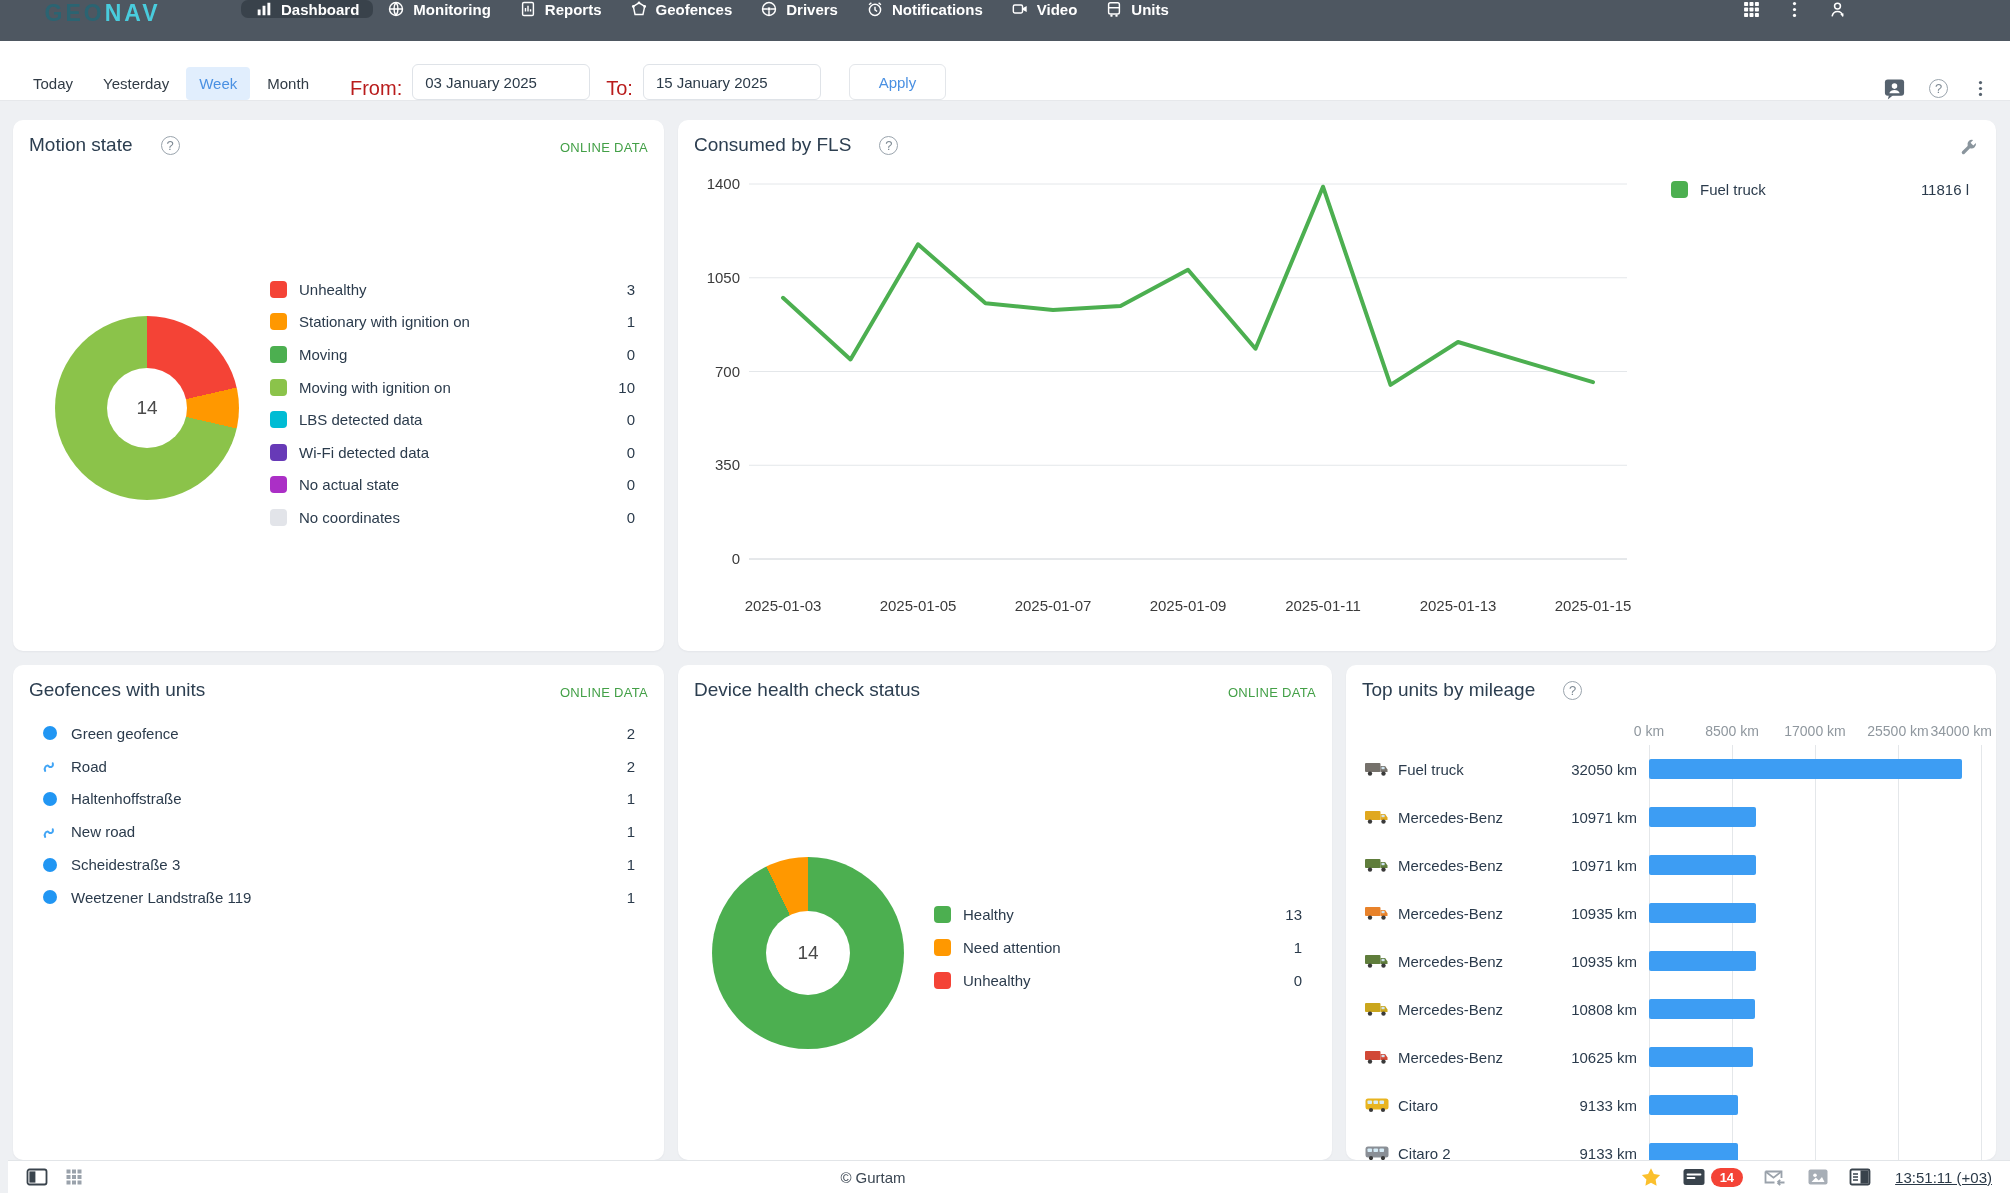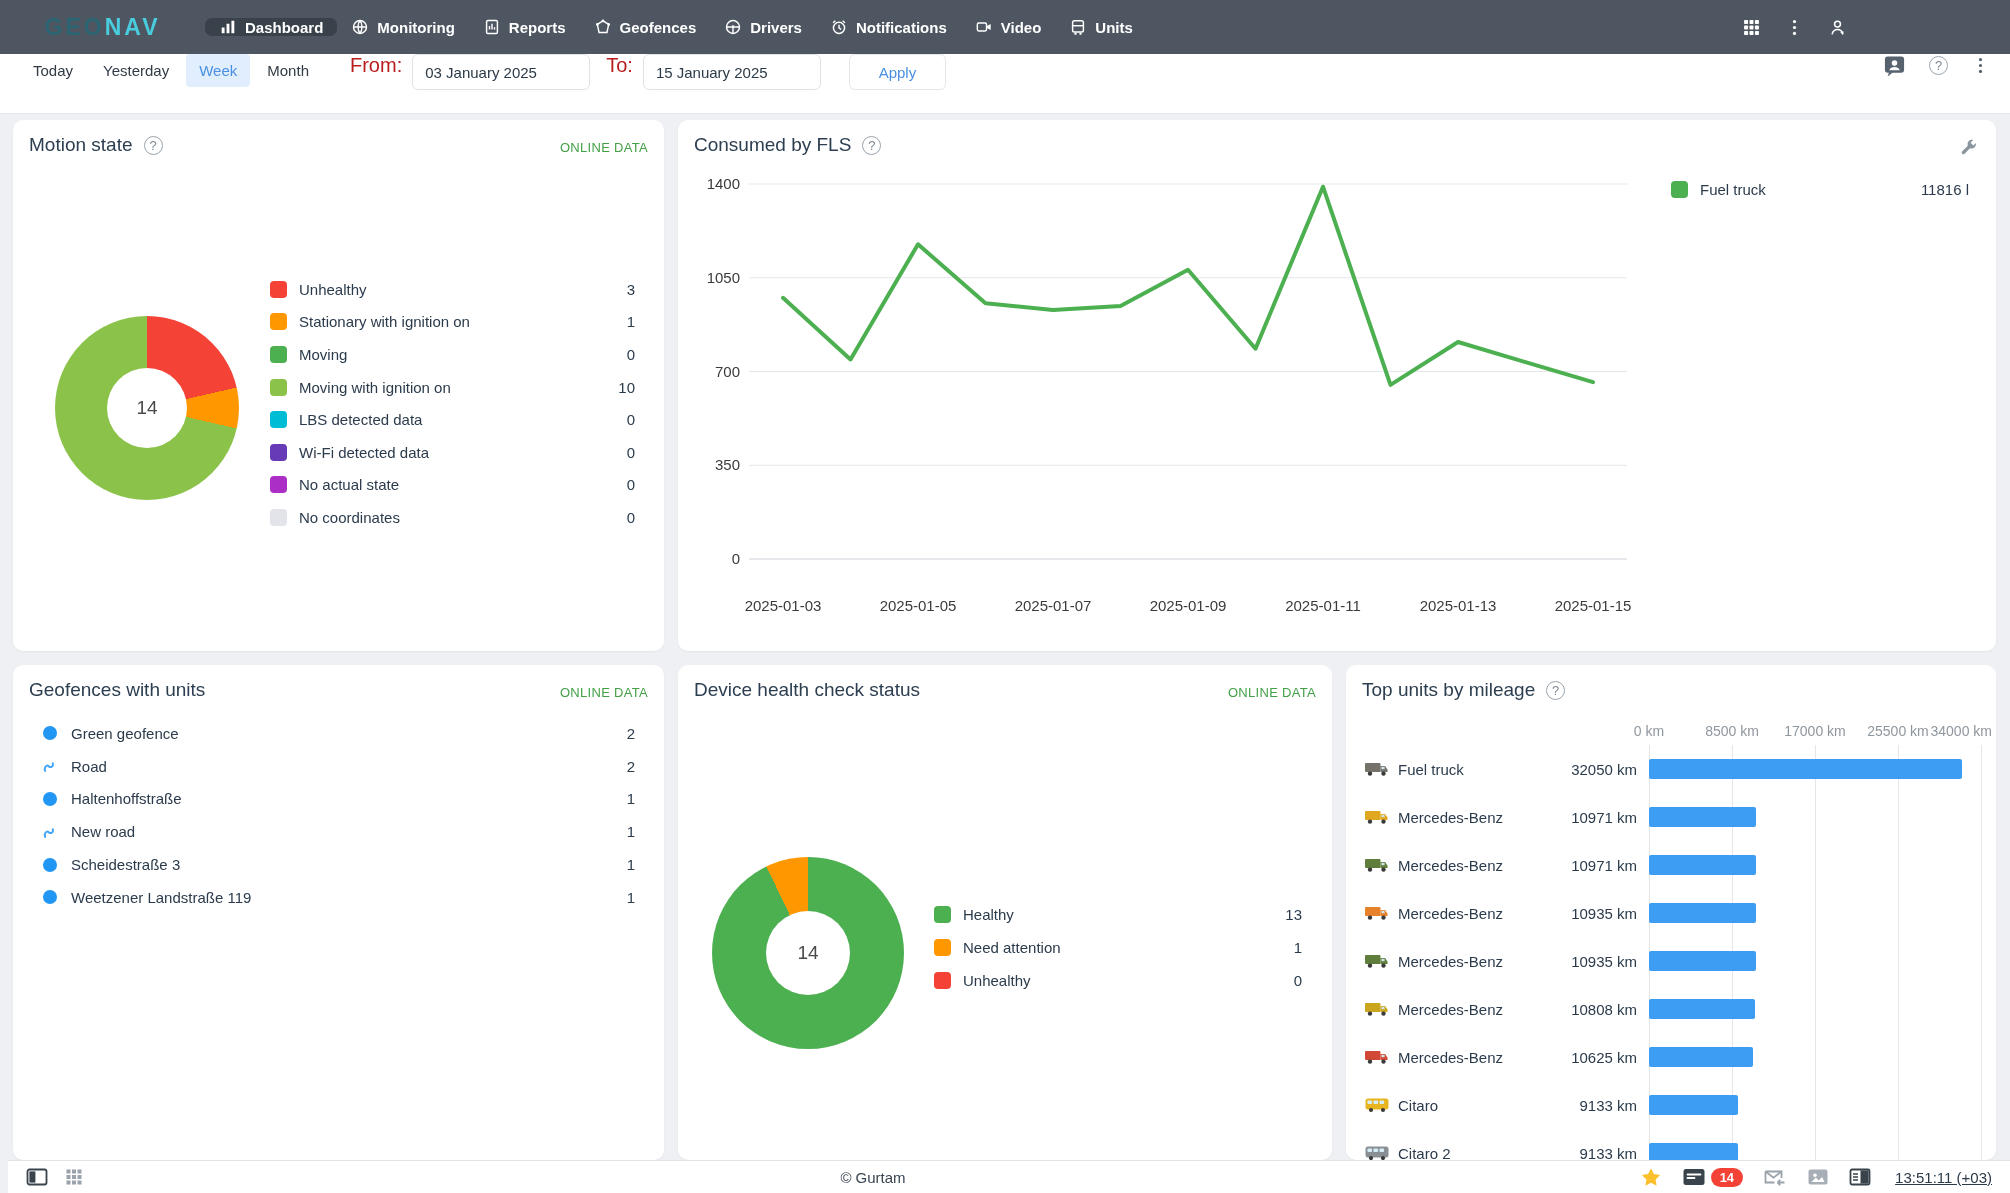--- a/index.html
+++ b/index.html
@@ -3,36 +3,36 @@
 <meta charset="utf-8">
 <style>
   html,body{margin:0;padding:0;}
   html{background:#eef0f3;}
   body{
     width:2010px;height:1193px;position:relative;overflow:hidden;
     background:#eef0f3;font-family:"Liberation Sans","DejaVu Sans",sans-serif;
     -webkit-font-smoothing:antialiased;
   }
   
-  .topnav{height:54px;background:#4e5761;display:flex;align-items:center;color:#fff;}
+  .topnav{height:41px;background:#4e5761;display:flex;align-items:flex-start;color:#fff;gap:36px;}
   .brand{width:205px;display:flex;align-items:center;justify-content:center;
     font-size:23px;font-weight:bold;letter-spacing:3px;user-select:none;}
   .brand .geo{color:#2b6472;}
   .brand .navp{color:#49ccdd;}
   .nav-items{display:flex;align-items:stretch;}
   .nav-item{display:flex;align-items:center;gap:8px;padding:0 14px;font-size:15px;
     font-weight:600;cursor:pointer;white-space:nowrap;}
   .nav-item.active{background:#39424b;border-radius:7px;}
   .nav-item .icon{width:18px;height:18px;color:#fff;}
   .icon svg{display:block;width:100%;height:100%;}
   .nav-right{margin-left:auto;display:flex;align-items:center;gap:24px;padding-right:163px;}
   .nav-right .icon{width:19px;height:19px;color:#fff;cursor:pointer;}
   
   .filterbar{height:59px;background:#fff;border-bottom:1px solid #e6e8eb;
-    display:flex;align-items:flex-start;padding:0 20px;position:relative;}
+    display:flex;align-items:flex-end;padding:0 20px;position:relative;}
   .preset{font-size:15px;color:#323c46;padding:8px 13px;border:none;background:none;
     border-radius:4px;cursor:pointer;font-family:inherit;}
   .preset.selected{background:#e1eefd;color:#4a90e2;}
   .flabel{font-size:20px;color:#b91c1c;margin:0 10px 0 28px;}
   .finput{width:178px;height:36px;border:1px solid #dfe3e8;border-radius:6px;
     padding:0 12px;font-size:15px;color:#2b3a48;font-family:inherit;box-sizing:border-box;background:#fff;}
   .apply-btn{margin-left:28px;width:97px;height:36px;border:1px solid #e3e6ea;border-radius:6px;
     background:#fff;color:#4a90e2;font-size:15px;cursor:pointer;font-family:inherit;}
   .filter-right{margin-left:auto;display:flex;align-items:center;gap:23px;}
   .filter-right .icon{width:23px;height:23px;color:#56626e;cursor:pointer;}
@@ -43,21 +43,21 @@
   .main{position:absolute;top:120px;left:13px;width:1984px;display:grid;
     grid-template-columns:651px 654px 650px;grid-template-rows:531px 495px;gap:14px;z-index:0;}
   .panel{background:#fff;border-radius:10px;position:relative;overflow:hidden;
     box-shadow:0 1px 2px rgba(30,40,50,.05);}
   #panel-motion{grid-column:1;grid-row:1;}
   #panel-fls{grid-column:2/4;grid-row:1;}
   #panel-geofences{grid-column:1;grid-row:2;padding-left:12px;}
   #panel-health{grid-column:2;grid-row:2;}
   #panel-mileage{grid-column:3;grid-row:2;}
   .panel-title{position:absolute;top:14px;left:16px;font-size:19px;color:#2c3e50;
-    display:flex;align-items:center;gap:11px;font-weight:500;}
+    display:flex;align-items:center;gap:28px;font-weight:500;}
   .online{position:absolute;top:20px;right:16px;font-size:13px;color:#43a047;letter-spacing:.3px;}
   .wrench{position:absolute;top:18px;right:18px;width:19px;height:19px;color:#8a959d;cursor:pointer;}
   
   .donut{position:absolute;border-radius:50%;display:flex;align-items:center;justify-content:center;}
   .donut .hole{background:#fff;border-radius:50%;display:flex;align-items:center;
     justify-content:center;font-size:19px;color:#4a4a4a;}
   #motion-donut{left:42px;top:196px;width:184px;height:184px;}
   #motion-donut .hole{width:80px;height:80px;}
   #health-donut{left:34px;top:192px;width:192px;height:192px;}
   #health-donut .hole{width:84px;height:84px;}

